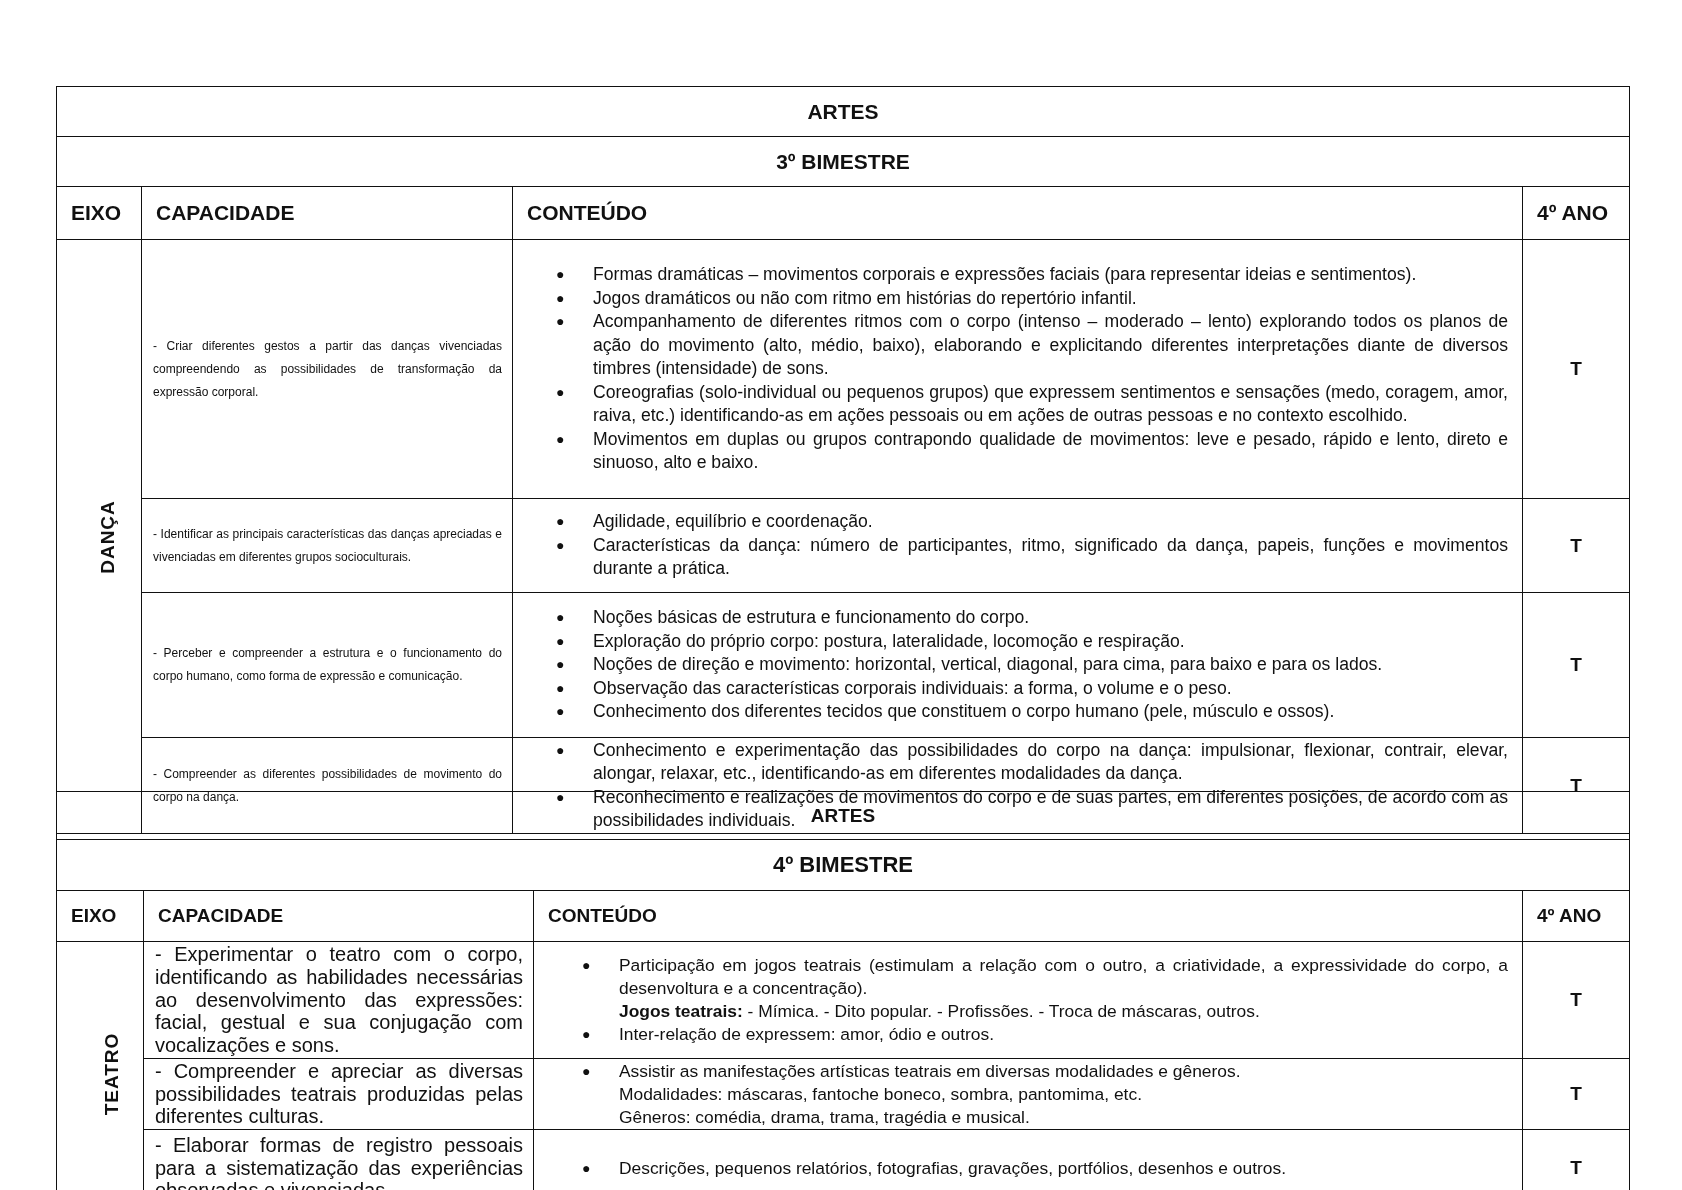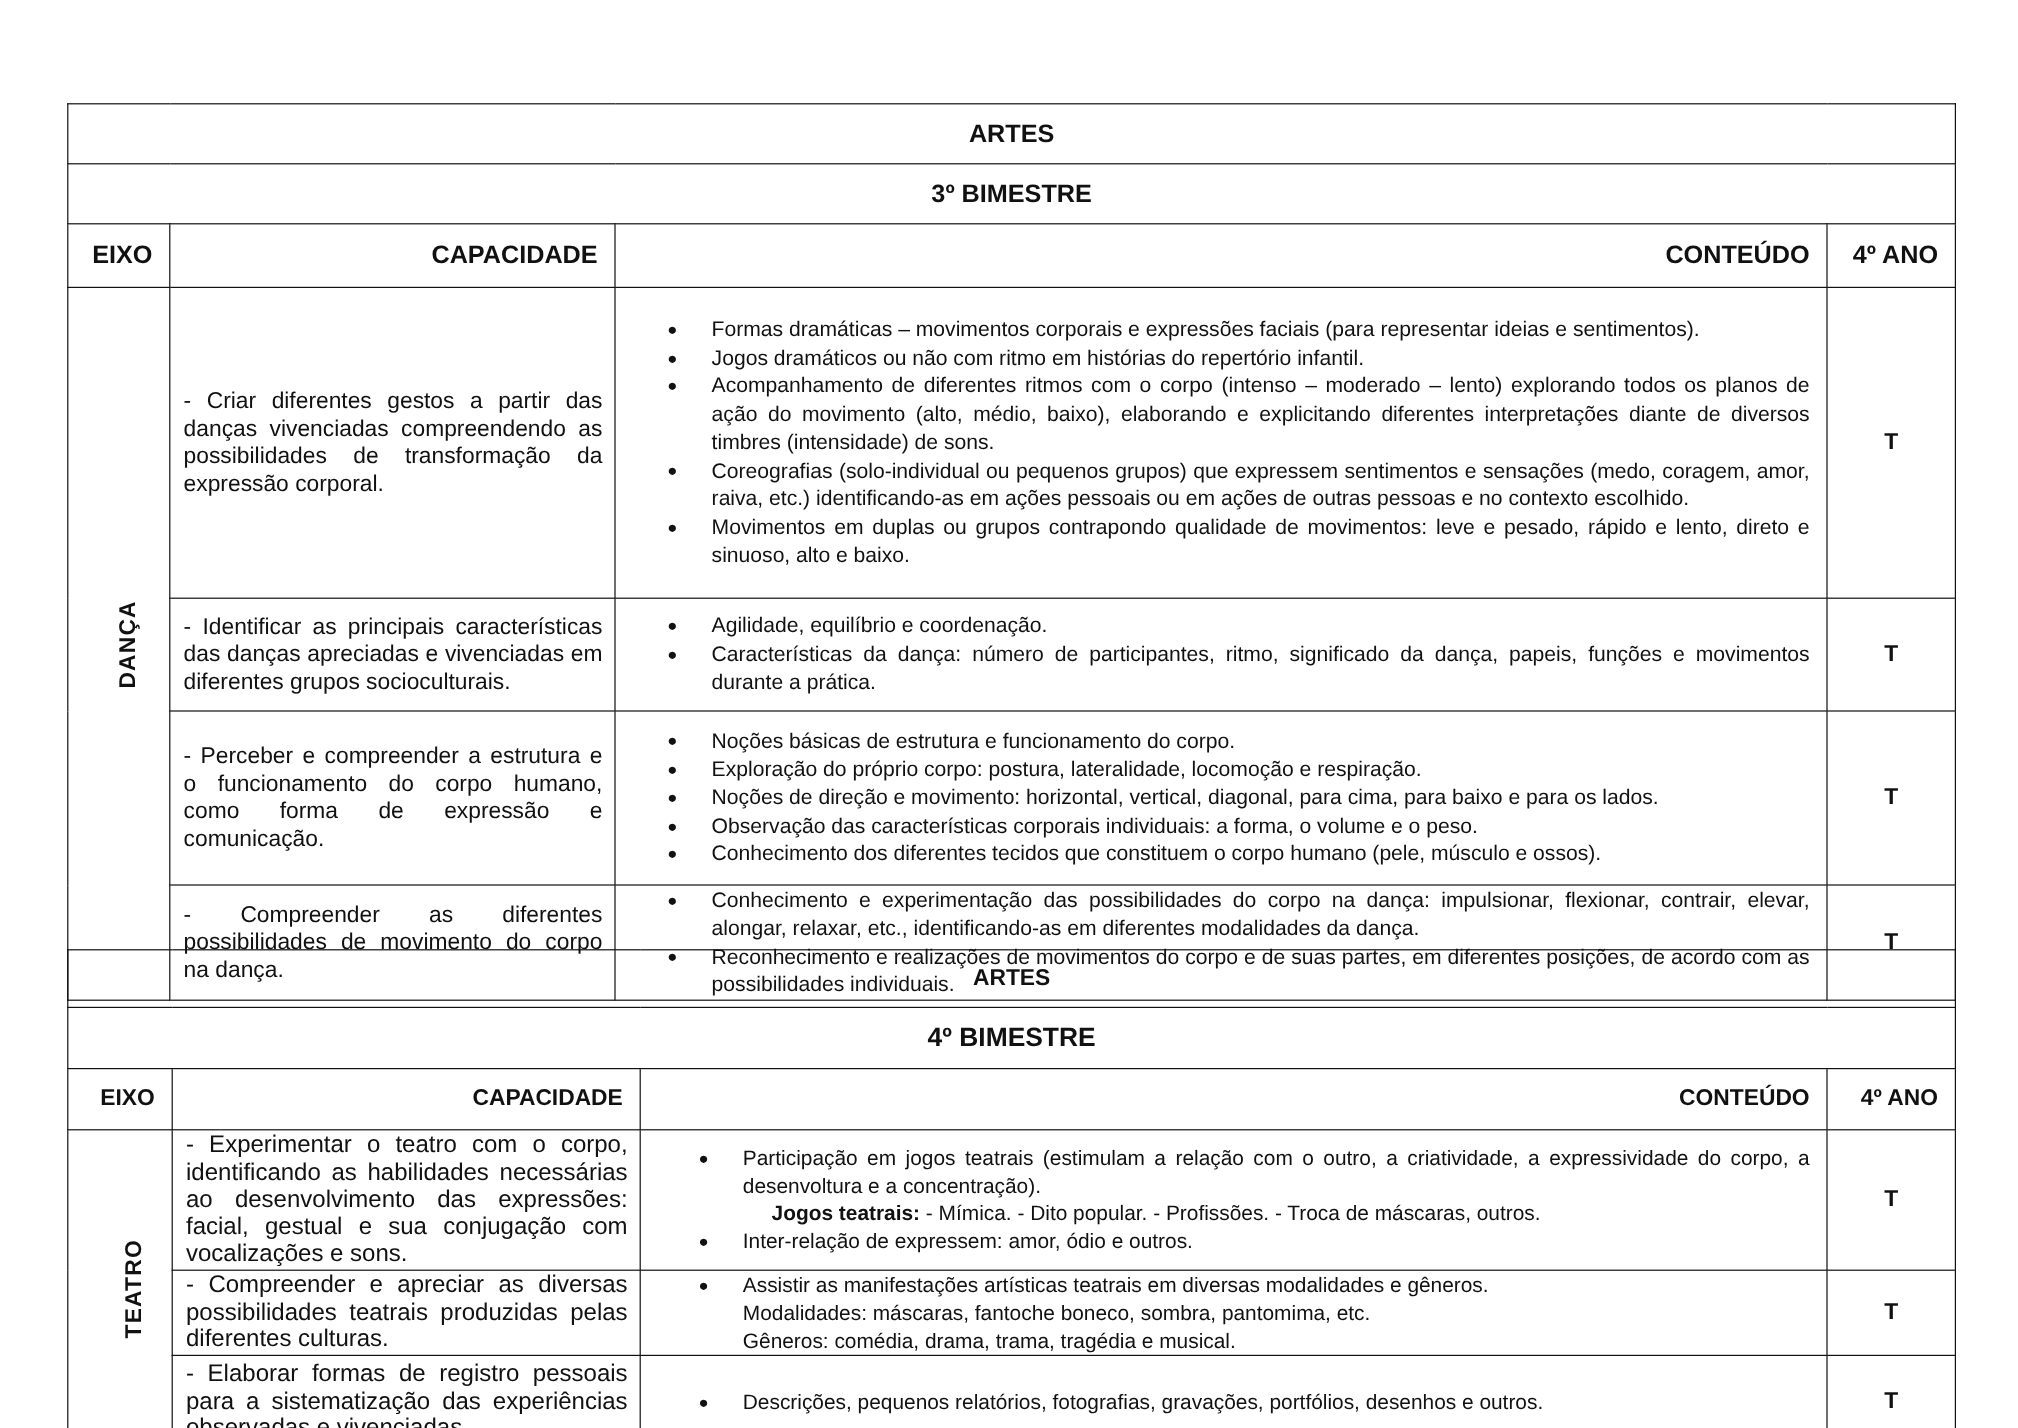--- a/index.html
+++ b/index.html
@@ -1,34 +1,34 @@
 <!DOCTYPE html>
 <html><head>
 <meta charset="utf-8">
 <style>
   html, body { margin: 0; padding: 0; background: #ffffff; }
   body { width: 1682px; height: 1190px; position: relative; overflow: hidden;
          font-family: "Liberation Sans", sans-serif; color: #111; }
   table.curr { position: absolute; left: 56px; width: 1573px; border-collapse: collapse; table-layout: fixed; }
   table.curr td { border: 1.5px solid #111; padding: 14px; vertical-align: middle; }
   .title-cell { text-align: center; font-weight: bold; font-size: 21px; line-height: 1; }
-  .colhead { text-align: right; font-weight: bold; font-size: 21px; }
+  .colhead { text-align: left; font-weight: bold; font-size: 21px; }
   .eixo { text-align: center; }
   .vert { display: inline-block; transform: rotate(-90deg); font-weight: bold; font-size: 19px; letter-spacing: 1px; white-space: nowrap; }
-  .cap { font-size: 19px; line-height: 23px; text-align: justify; padding: 0 10px 0 11px !important; }
+  .cap { font-size: 12px; line-height: 23px; text-align: justify; padding: 0 10px 0 11px !important; }
   .cont { font-size: 17.6px; line-height: 23.5px; text-align: justify; padding: 0 14px 0 0 !important; }
   .cont ul { margin: 0; padding: 0 0 0 80px; list-style: none; }
   .cont li { position: relative; }
   .cont li .bullet { position: absolute; left: -37px; top: 0; font-size: 14px; }
   .cont .extra { display: block; }
   .ano { text-align: center; font-weight: bold; font-size: 19px; }
   .t2 .cap { font-size: 20px; line-height: 22.8px; }
   .t2 .cont { font-size: 17.4px; line-height: 23px; }
   .t2 .cont ul { padding-left: 85px; }
-  b.inl { font-weight: bold; margin-left: 24px; }
+  b.inl { font-weight: bold; }
 </style>
 </head>
 <body>
 
 <table class="curr t1" style="top:86px;">
   <colgroup>
     <col style="width:85px">
       <col style="width:371px">
       <col style="width:1010px">
       <col style="width:107px">

